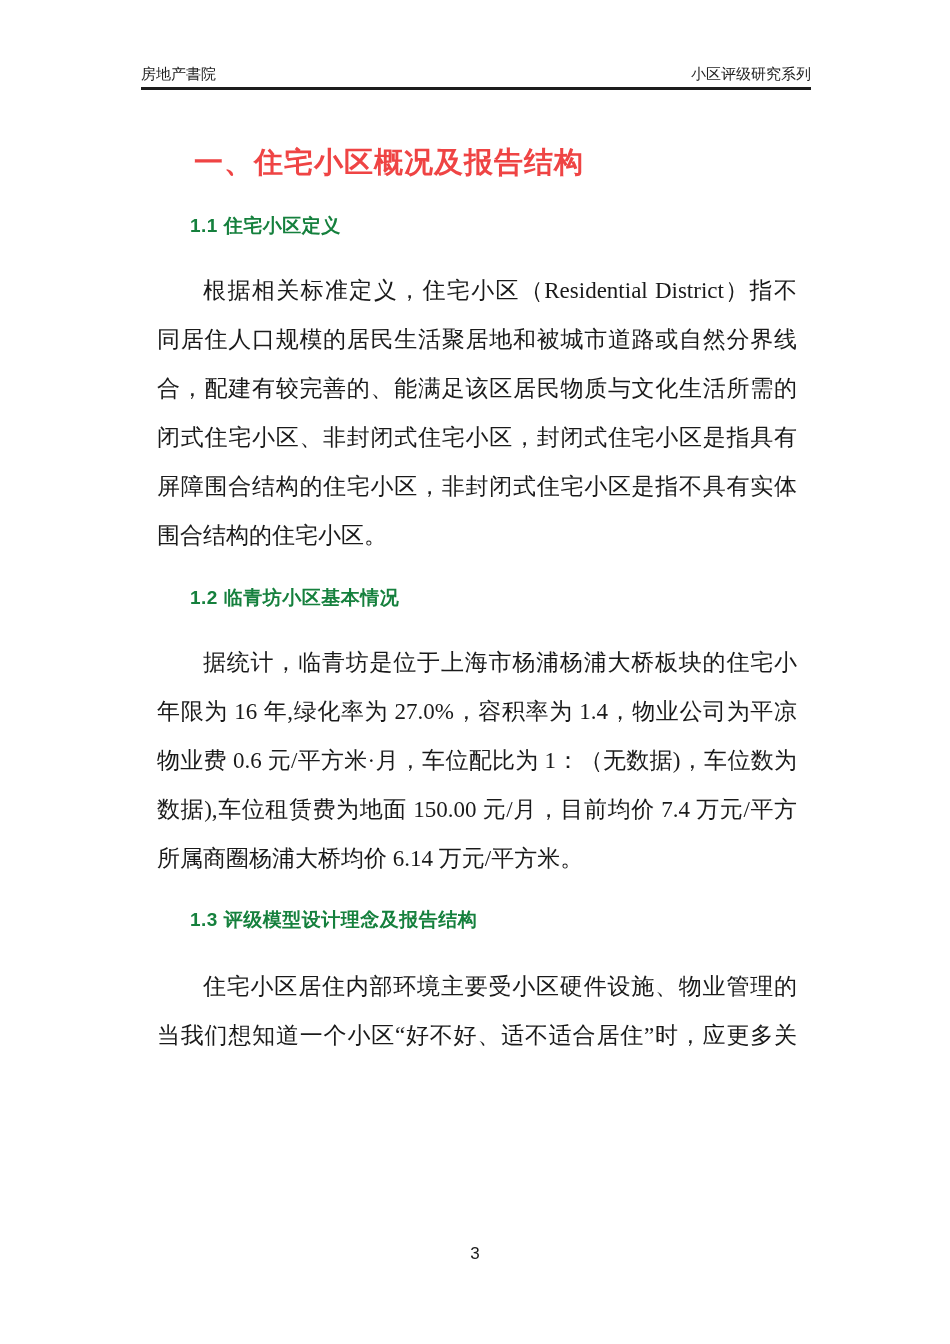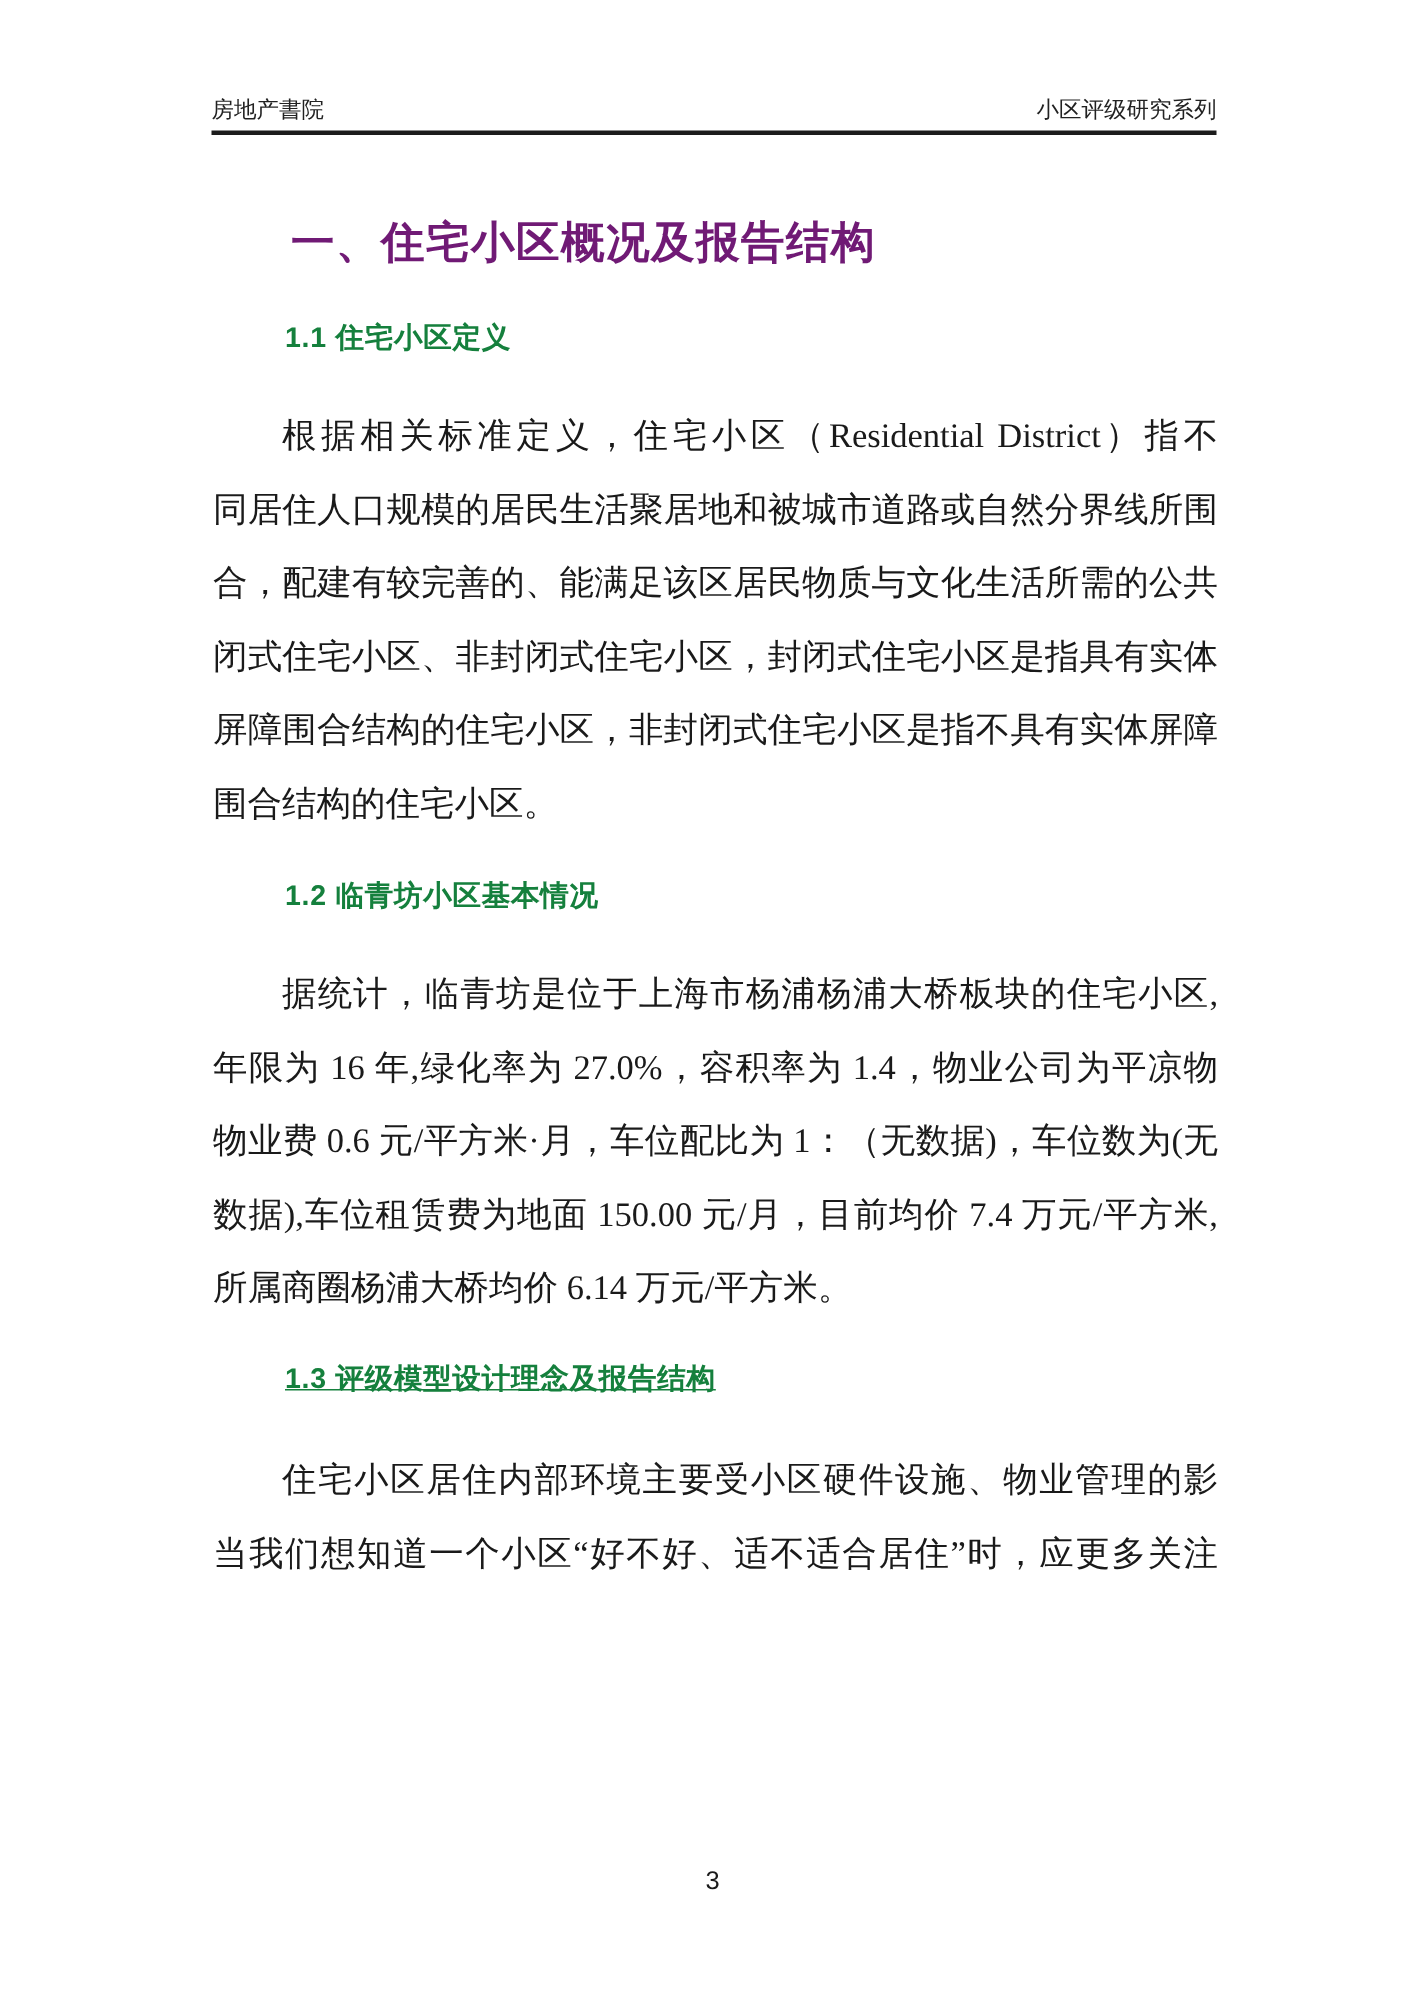--- a/index.html
+++ b/index.html
@@ -45,38 +45,38 @@
     position: absolute;
     left: 140px;
     top: 92px;
     width: 674px;
   }
   .doc-title {
     font-family: "Liberation Sans", "DejaVu Sans", sans-serif;
     font-weight: 700;
     font-size: 29px;
     line-height: 36px;
-    color: #701a75;
+    color: #ef4444;
     padding-left: 54px;
     margin-top: 52px;
     letter-spacing: 1px;
   }
   .h2 {
     font-family: "Liberation Sans", "DejaVu Sans", sans-serif;
     font-weight: 700;
     font-size: 19px;
     line-height: 32px;
     color: #15803d;
     padding-left: 50px;
     letter-spacing: 0.5px;
   }
   .h2-1 { margin-top: 30px; }
   .h2-2 { margin-top: 22px; }
-  .h2-3 { margin-top: 21px; text-decoration: underline; }
-  .para { margin: 2px; }
+  .h2-3 { margin-top: 21px; }
+  .para { margin: 17px; }
   .p1 { margin-top: 24px; }
   .p2 { margin-top: 24px; }
   .p3 { margin-top: 26px; }
   .bl {
     font-size: 23px;
     line-height: 49px;
     height: 49px;
     white-space: nowrap;
     color: #1a1a1a;
   }

